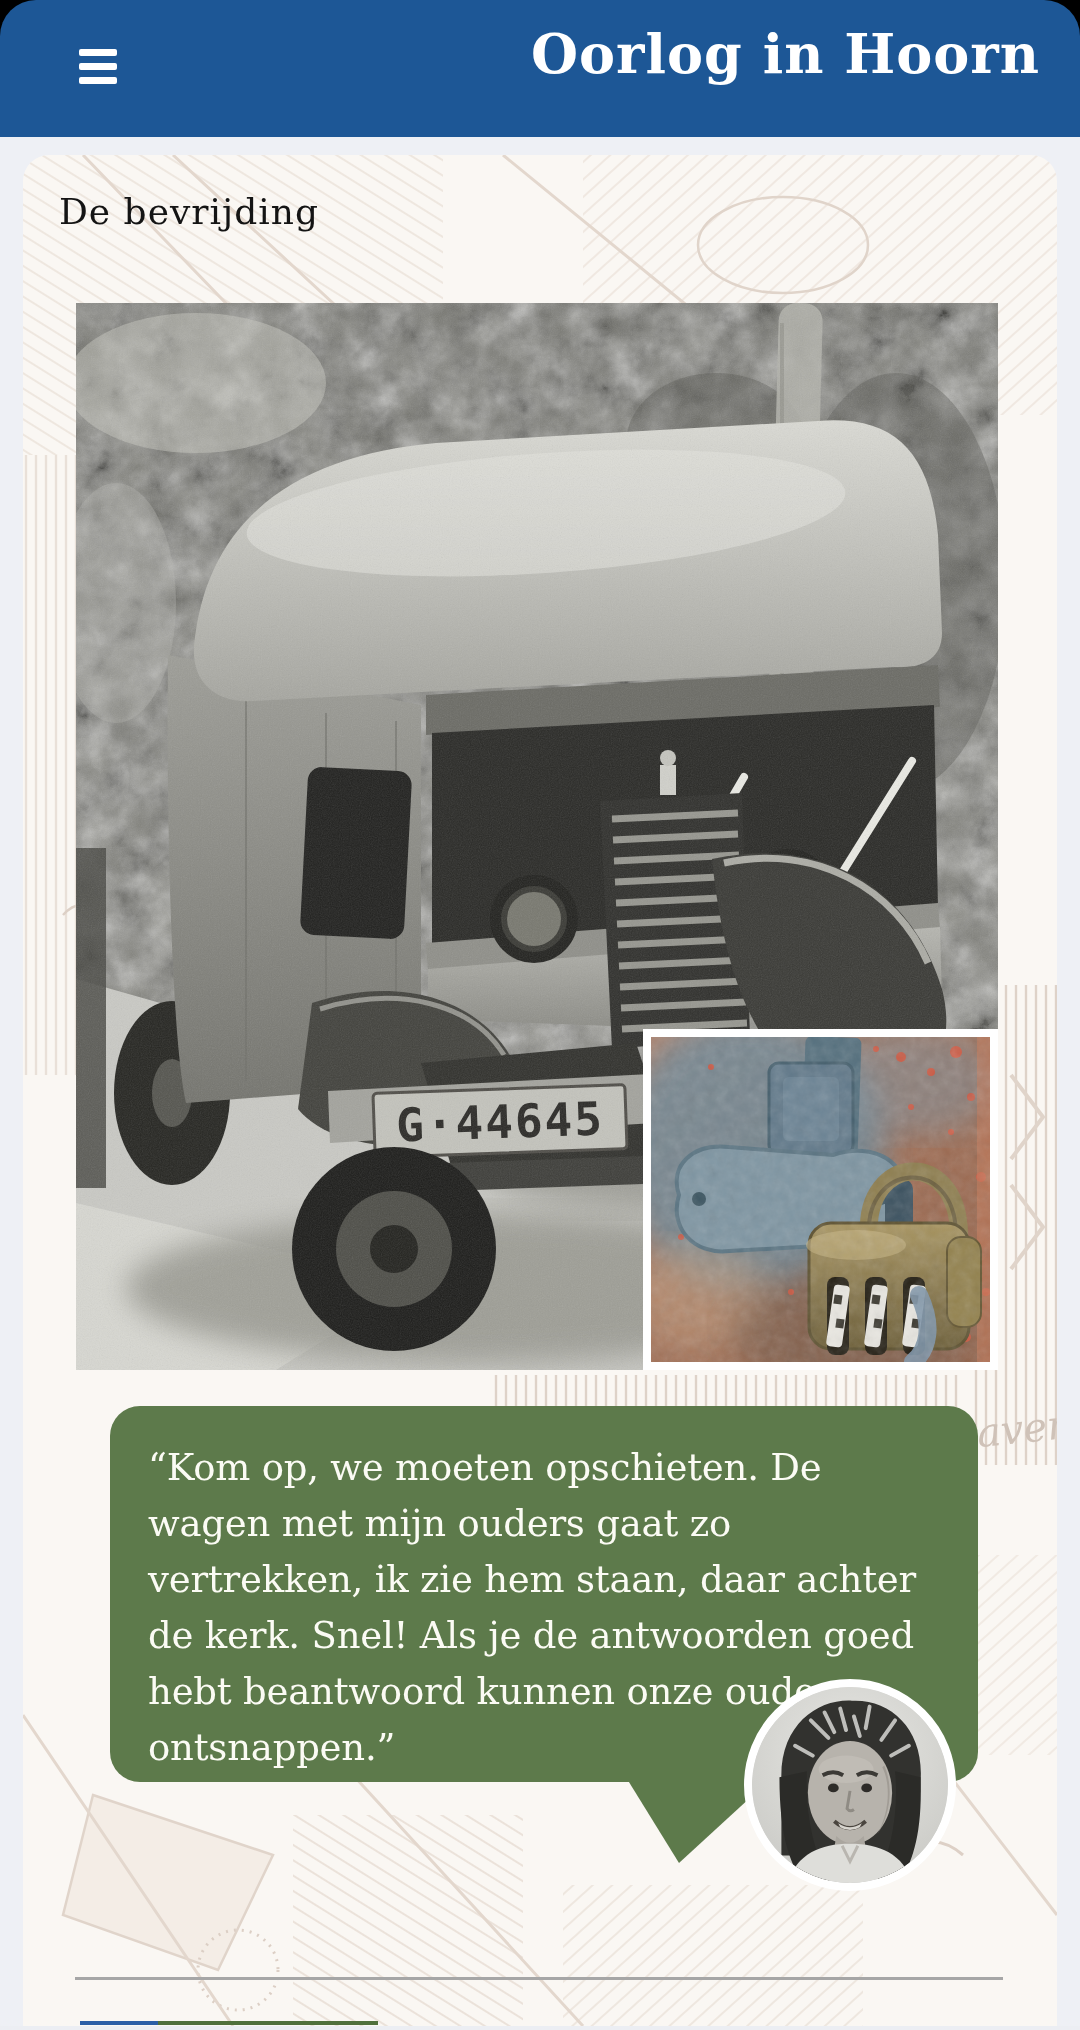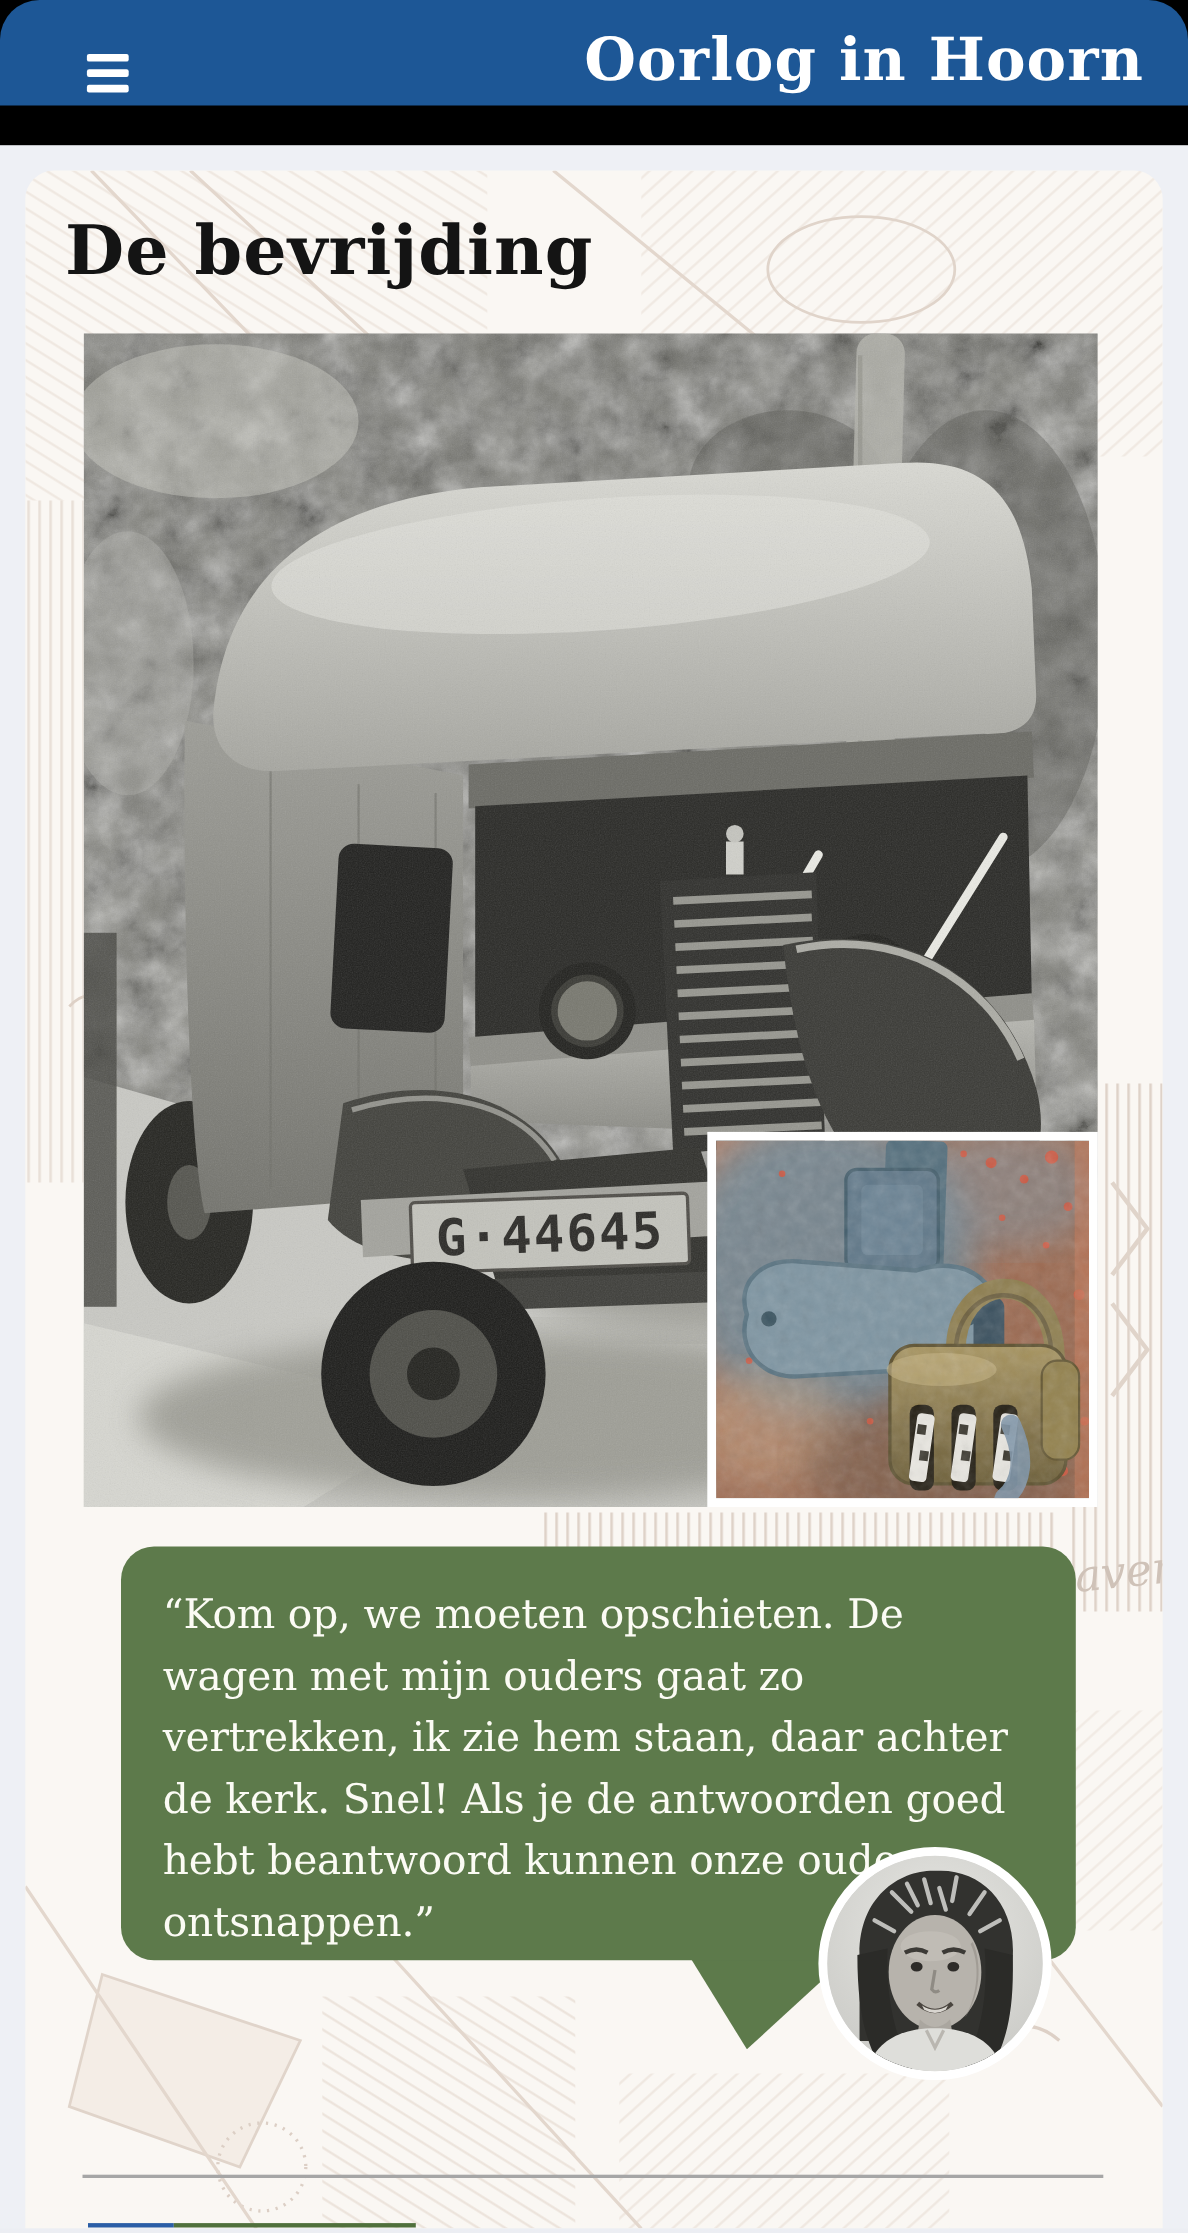--- a/index.html
+++ b/index.html
@@ -1,35 +1,35 @@
 <!DOCTYPE html>
 <html><head>
 <meta charset="utf-8">
 <style>
   html,body{margin:0;padding:0;}
   body{width:1080px;height:2030px;background:#000;font-family:"DejaVu Serif","Liberation Serif",serif;}
   .screen{position:relative;width:1080px;height:2030px;overflow:hidden;background:#000;}
 
   
-  .appbar{position:absolute;left:0;top:0;width:1080px;height:96px;background:#1d5796;
+  .appbar{position:absolute;left:0;top:0;width:1080px;height:137px;background:#1d5796;
           border-radius:36px 36px 0 0;z-index:5;}
   .menu-btn{position:absolute;left:79px;top:49px;width:38px;height:36px;cursor:pointer;}
   .menu-btn .bar{width:38px;height:7px;background:#fff;border-radius:2px;margin-bottom:7px;}
   .app-title{position:absolute;right:40px;top:22px;color:#fff;font-size:54px;font-weight:700;
              letter-spacing:1px;white-space:nowrap;}
 
   
   .page-bg{position:absolute;left:0;top:132px;width:1080px;height:1898px;background:#eef0f5;}
 
   
   .card{position:absolute;left:23px;top:155px;width:1034px;height:1871px;background:#faf7f3;
         border-radius:26px 26px 0 0;overflow:hidden;}
   .map-tex{position:absolute;left:0;top:0;z-index:0;}
 
-  .page-title{position:absolute;left:36px;top:36px;font-size:62px;font-weight:700;color:#141414;
+  .page-title{position:absolute;left:36px;top:36px;font-size:36px;font-weight:400;color:#141414;
               letter-spacing:1px;z-index:2;}
 
   .main-photo{position:absolute;left:53px;top:148px;width:922px;height:1067px;overflow:hidden;z-index:2;}
   .inset-photo{position:absolute;left:620px;top:874px;width:339px;height:325px;border:8px solid #fff;
                overflow:hidden;z-index:3;}
 
   .bubble{position:absolute;left:87px;top:1251px;width:868px;height:376px;background:#5d7a4b;
           border-radius:30px;z-index:3;box-sizing:border-box;padding:34px 24px 0 38px;}
   .bubble-text{color:#fbfbf4;font-size:37px;line-height:56px;letter-spacing:-0.2px;}
   .bubble-tail{position:absolute;left:592px;top:1620px;width:160px;height:88px;background:#5d7a4b;

